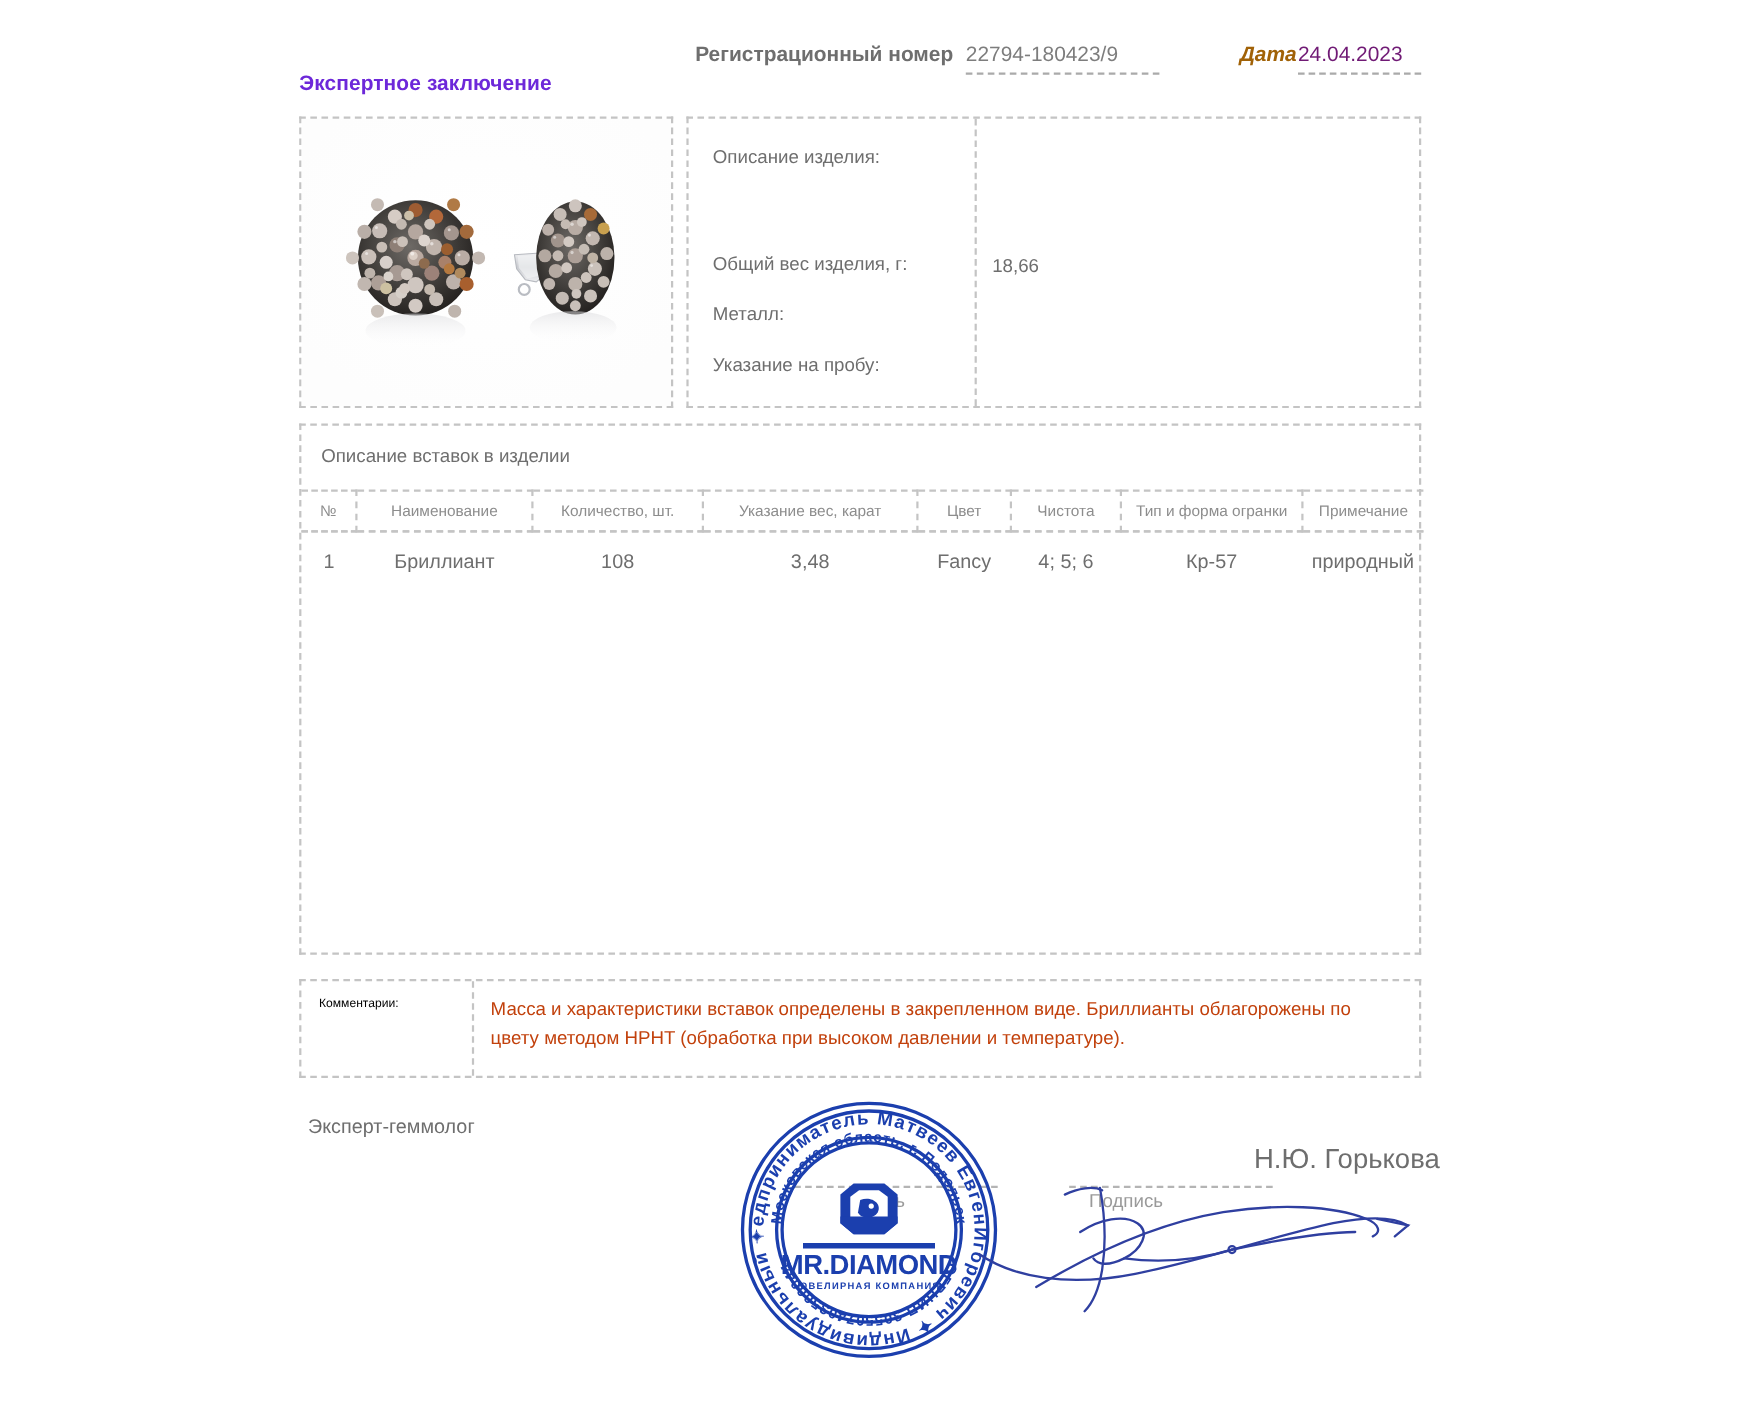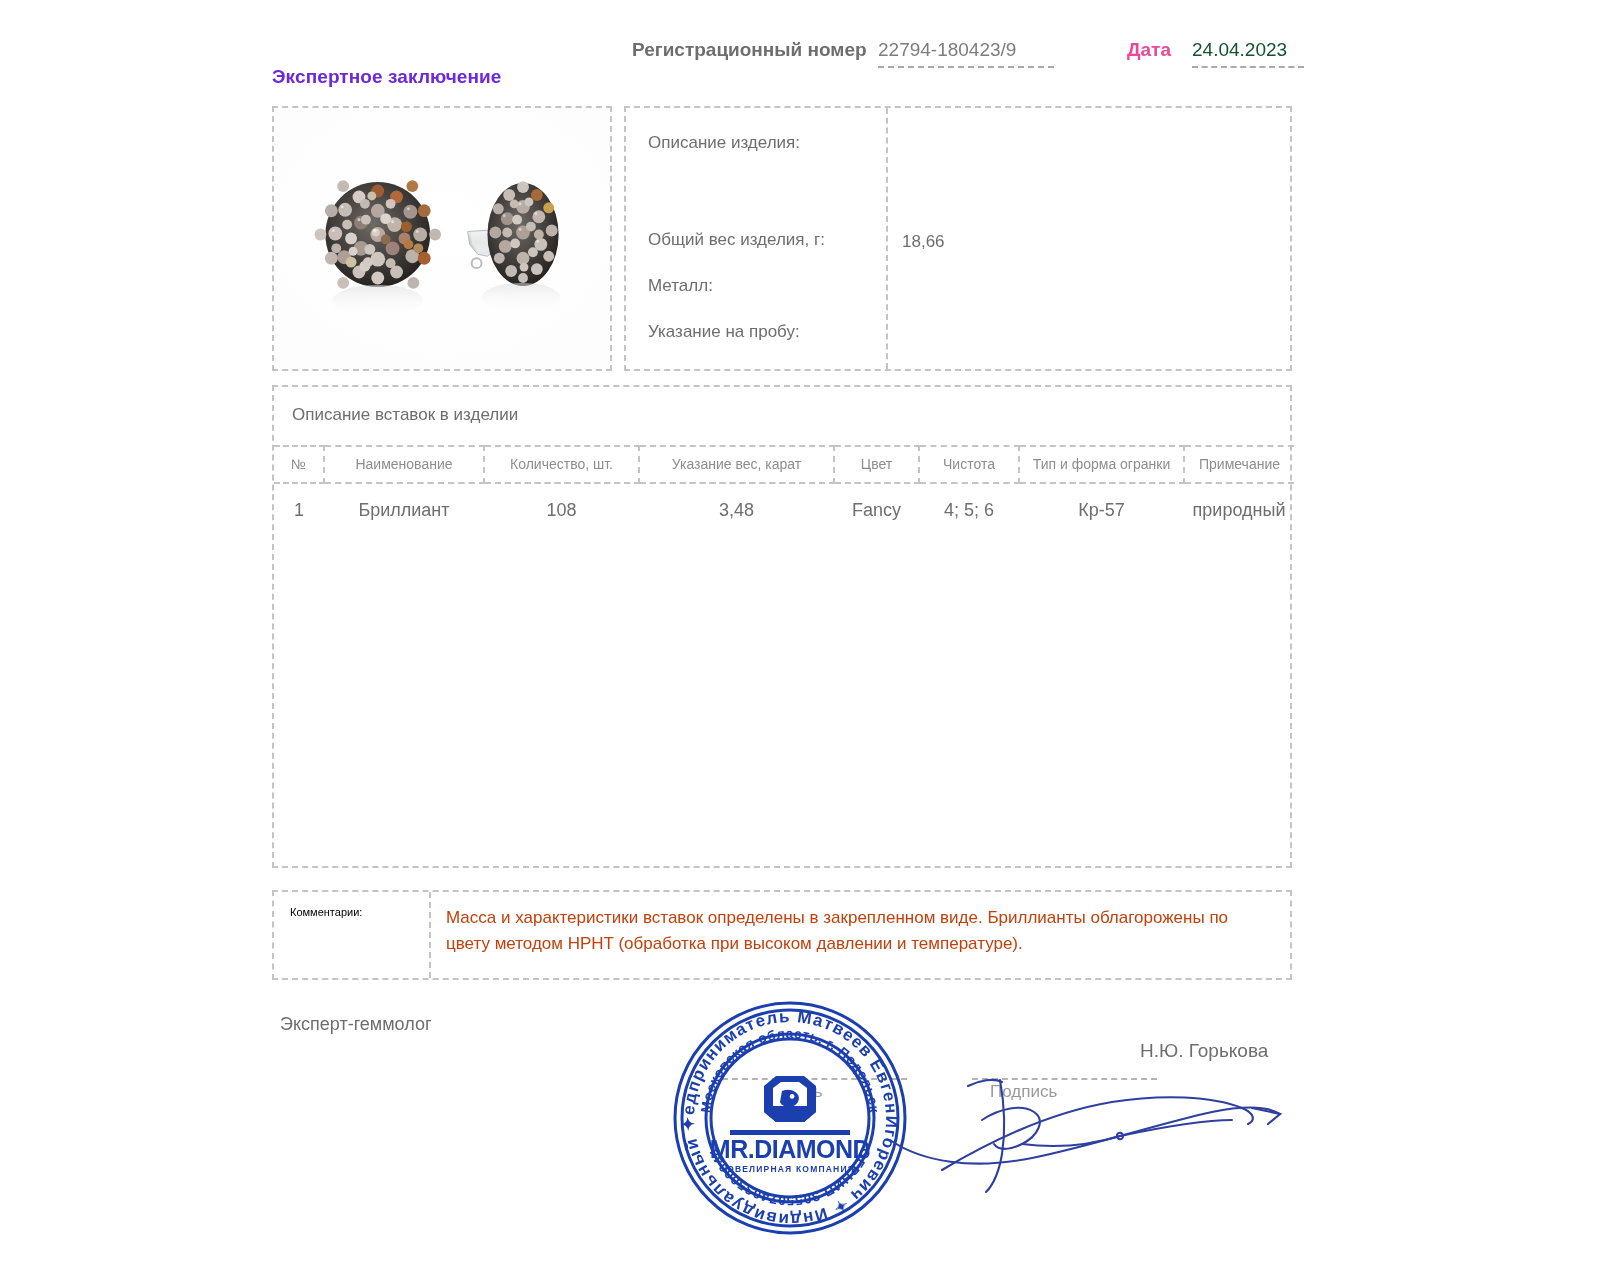--- a/index.html
+++ b/index.html
@@ -59,32 +59,32 @@
     color: #7d7d7d;
     border-bottom: 2px dashed #aaaaaa;
     padding-bottom: 5px;
   }
   .hdr-date-label {
     position: absolute;
     left: 855px;
     top: 1px;
     font-size: 19px;
     font-weight: bold;
-    color: #ec4899;
+    color: #a16207;
+    font-style: italic;
   }
   .hdr-date-value {
     position: absolute;
     left: 908px;
     top: 1px;
     width: 112px;
     font-size: 19px;
-    color: #14532d;
+    color: #701a75;
     border-bottom: 2px dashed #aaaaaa;
     padding-bottom: 5px;
-    margin-left: 12px;
   }
 
   
   .toprow {
     position: absolute;
     left: 0;
     top: 106px;
     width: 1020px;
     height: 265px;
   }
@@ -268,21 +268,21 @@
     position: absolute;
     left: 718px;
     top: 82px;
     font-size: 17px;
     color: #9a9a9a;
   }
   .sign-name {
     position: absolute;
     left: 868px;
     top: 40px;
-    font-size: 19px;
+    font-size: 25px;
     color: #6e6e6e;
     white-space: nowrap;
   }
 
   .stamp {
     position: absolute;
     left: 400px;
     top: 0px;
     width: 236px;
     height: 236px;

